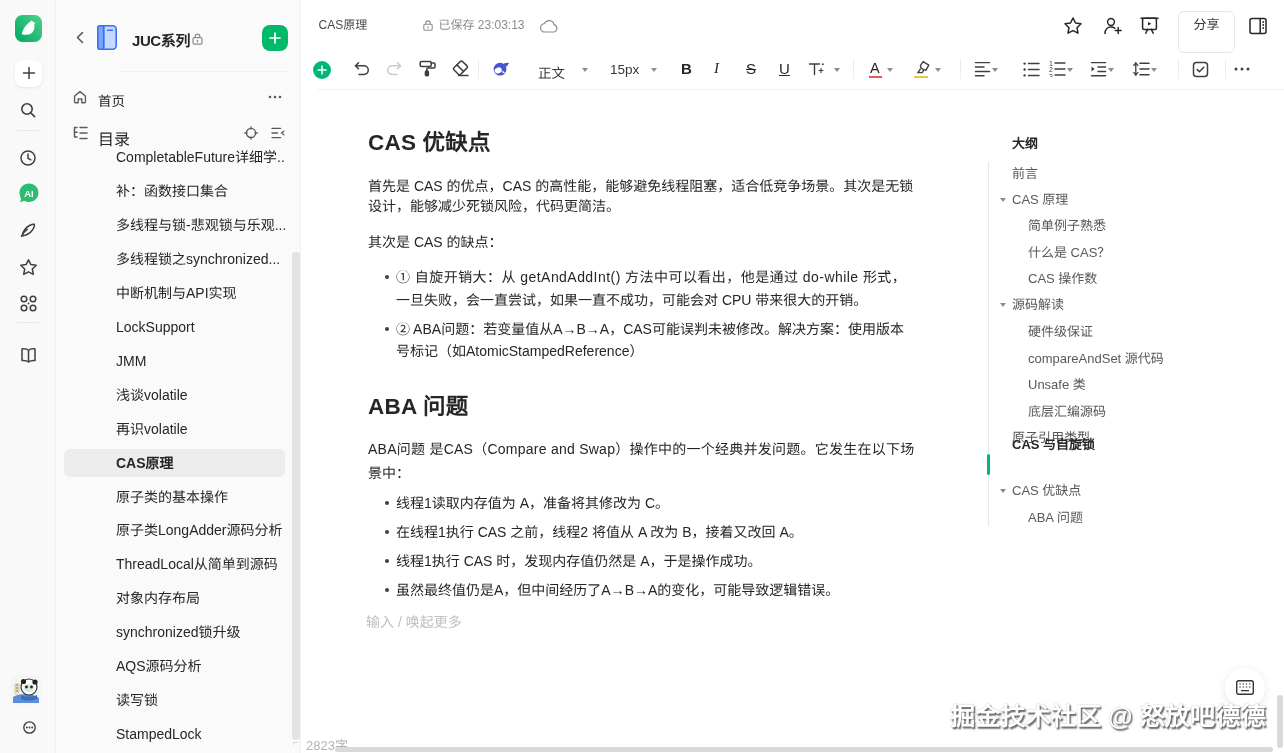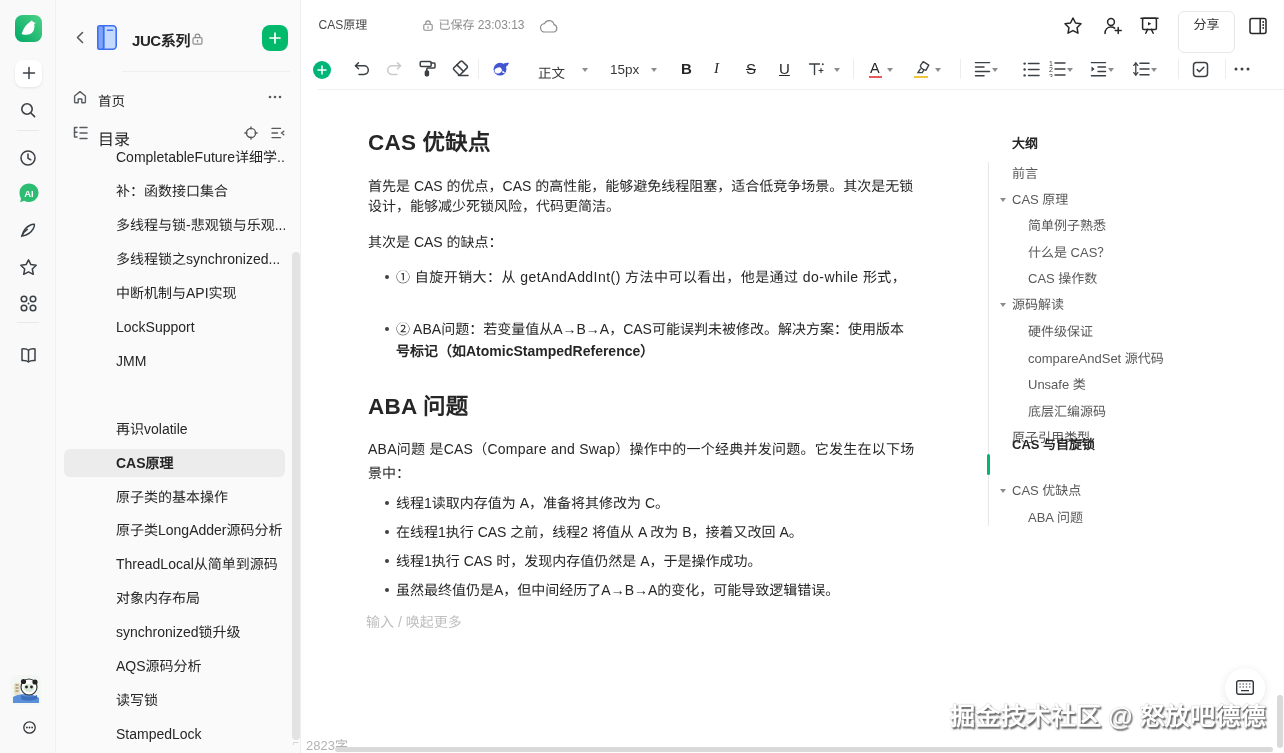--- a/index.html
+++ b/index.html
@@ -157,20 +157,21 @@
       <path d="M12.8 5.2 10.6 7 12.8 8.8"></path>
     </svg>
 
   <div class="abs sitem" style="top:143px">CompletableFuture详细学...</div>
   <div class="abs sitem" style="top:176.9px">补：函数接口集合</div>
   <div class="abs sitem" style="top:210.9px">多线程与锁-悲观锁与乐观...</div>
   <div class="abs sitem" style="top:244.8px">多线程锁之synchronized...</div>
   <div class="abs sitem" style="top:278.8px">中断机制与API实现</div>
   <div class="abs sitem" style="top:312.7px">LockSupport</div>
   <div class="abs sitem" style="top:346.7px">JMM</div>
+  <div class="abs sitem" style="top:380.6px">浅谈volatile</div>
   <div class="abs sitem" style="top:414.6px">再识volatile</div>
   <div class="abs sitem sel" style="top:448.5px">CAS原理</div>
   <div class="abs sitem" style="top:516.4px">原子类LongAdder源码分析</div>
   <div class="abs sitem" style="top:482.5px">原子类的基本操作</div>
   <div class="abs sitem" style="top:550.4px">ThreadLocal从简单到源码</div>
   <div class="abs sitem" style="top:584.3px">对象内存布局</div>
   <div class="abs sitem" style="top:618.3px">synchronized锁升级</div>
   <div class="abs sitem" style="top:652.2px">AQS源码分析</div>
   <div class="abs sitem" style="top:686.2px">读写锁</div>
   <div class="abs sitem" style="top:720.1px">StampedLock</div>
@@ -307,23 +308,24 @@
       <circle cx="15" cy="2" r="1.5" fill="#3b4045"></circle>
     </svg>
   <div class="abs" style="left:16px;top:89px;width:966px;height:1px;background:#f0f0f0;"></div>
 
   <div class="abs h2line" style="left:66px;top:125.7px;">CAS 优缺点</div>
   <div class="abs bodyline" style="left:66px;top:174.2px;">首先是 CAS 的优点，CAS 的高性能，能够避免线程阻塞，适合低竞争场景。其次是无锁</div>
   <div class="abs bodyline" style="left:66px;top:194px;">设计，能够减少死锁风险，代码更简洁。</div>
   <div class="abs bodyline" style="left:66px;top:230.3px;">其次是 CAS 的缺点：</div>
   <div class="abs dot" style="left:82.5px;top:274.5px;"></div>
   <div class="abs bodyline" style="left:94px;top:264.8px;letter-spacing:.45px;">① 自旋开销大：从 getAndAddInt() 方法中可以看出，他是通过 do-while 形式，</div>
+  <div class="abs bodyline" style="left:94px;top:288px;">一旦失败，会一直尝试，如果一直不成功，可能会对 CPU 带来很大的开销。</div>
   <div class="abs dot" style="left:82.5px;top:327px;"></div>
   <div class="abs bodyline" style="left:94px;top:317.3px;">② ABA问题：若变量值从A→B→A，CAS可能误判未被修改。解决方案：使用版本</div>
-  <div class="abs bodyline" style="left:94px;top:339.3px;font-weight:bold;">号标记（如AtomicStampedReference）</div>
+  <div class="abs bodyline" style="left:94px;top:339.3px;">号标记（如AtomicStampedReference）</div>
   <div class="abs h2line" style="left:66px;top:389.5px;">ABA 问题</div>
   <div class="abs bodyline" style="left:66px;top:436.6px;letter-spacing:.25px;">ABA问题 是CAS（Compare and Swap）操作中的一个经典并发问题。它发生在以下场</div>
   <div class="abs bodyline" style="left:66px;top:460.7px;">景中：</div>
   <div class="abs dot" style="left:82.5px;top:501px;"></div>
   <div class="abs bodyline" style="left:94px;top:491.3px;">线程1读取内存值为 A，准备将其修改为 C。</div>
   <div class="abs dot" style="left:82.5px;top:529.9px;"></div>
   <div class="abs bodyline" style="left:94px;top:520.2px;">在线程1执行 CAS 之前，线程2 将值从 A 改为 B，接着又改回 A。</div>
   <div class="abs dot" style="left:82.5px;top:558.7px;"></div>
   <div class="abs bodyline" style="left:94px;top:549px;">线程1执行 CAS 时，发现内存值仍然是 A，于是操作成功。</div>
   <div class="abs dot" style="left:82.5px;top:587.6px;"></div>

